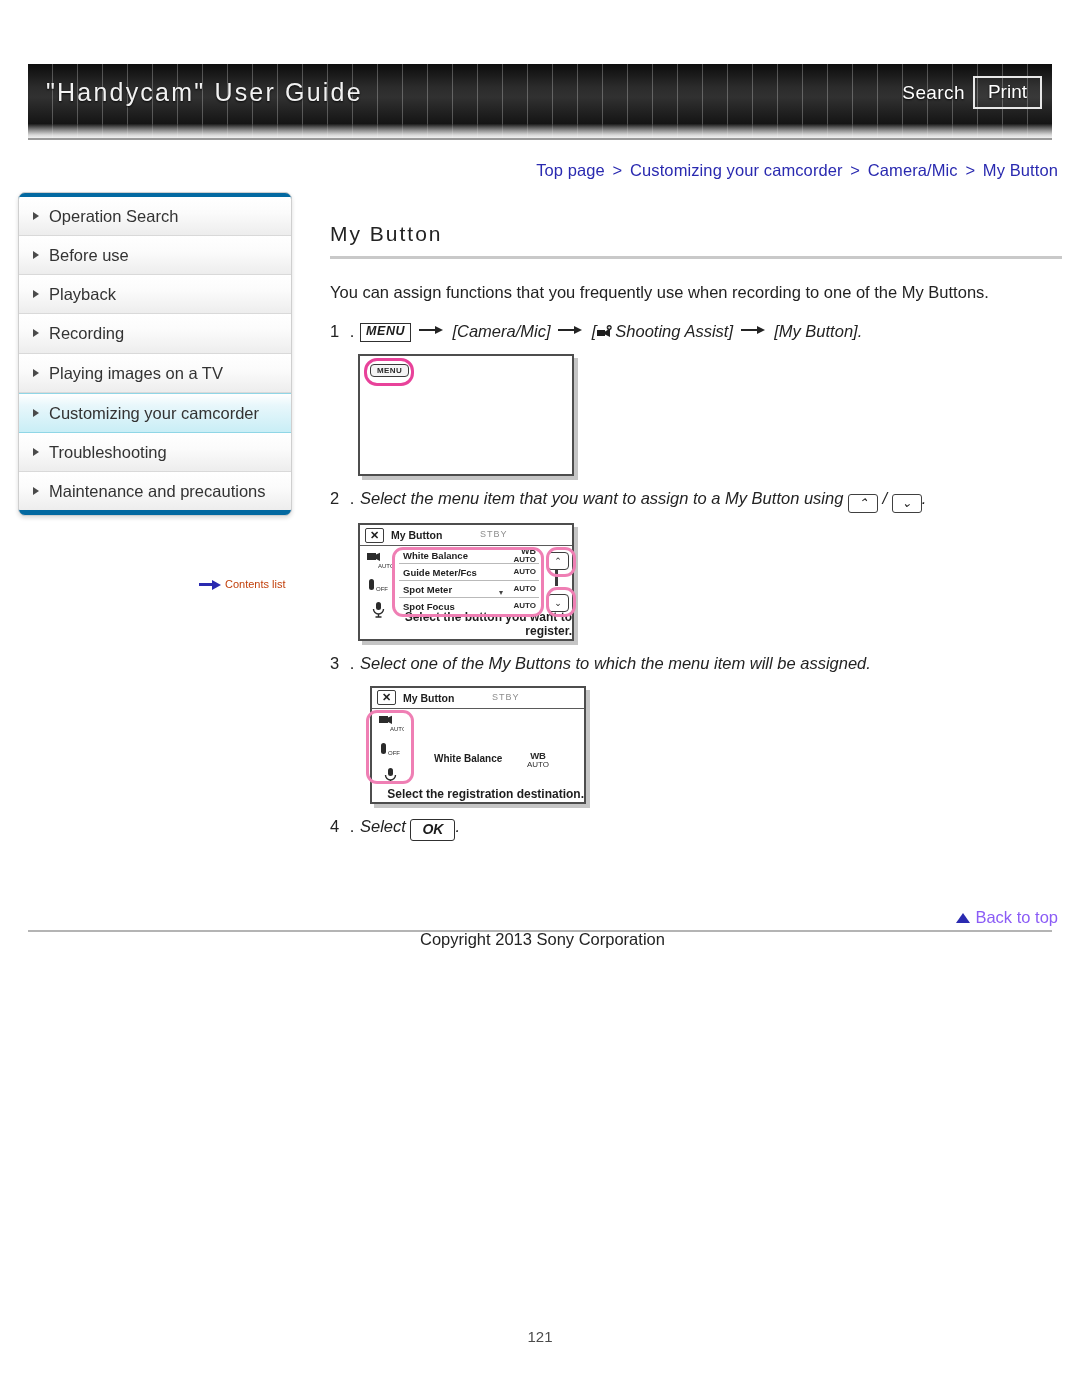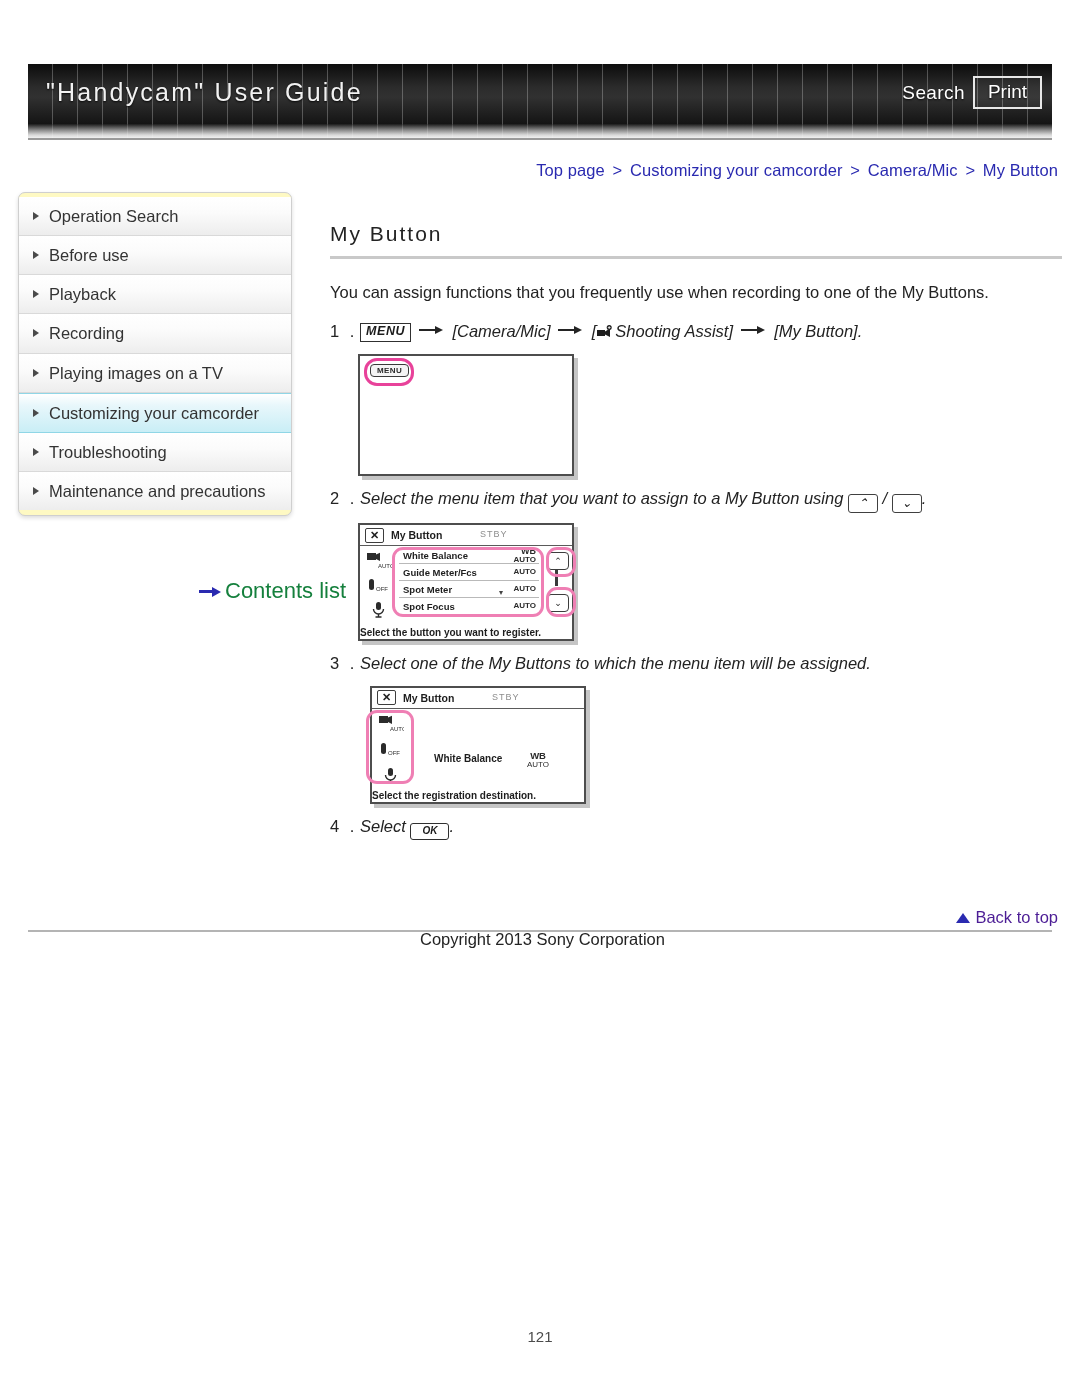--- a/index.html
+++ b/index.html
@@ -81,21 +81,21 @@
     white-space: nowrap;
   }
   .breadcrumb .crumb { color: #2a2ab0; cursor: pointer; }
   .breadcrumb .sep { color: #2a2ab0; padding: 0 3px; }
 
   
   .sidebar {
     position: absolute;
     left: 18px; top: 192px;
     width: 274px;
-    background: #fef9c3;
+    background: #0369a1;
     border: 1px solid #cfcfcf;
     border-radius: 7px;
     box-shadow: 0 2px 4px rgba(0,0,0,.14);
     padding: 4px 0 5px 0;
     overflow: hidden;
   }
   .nav-item {
     position: relative;
     display: flex;
     align-items: flex-start;
@@ -120,22 +120,22 @@
   .nav-item.active {
     background: linear-gradient(to bottom, #ffffff 0%, #e8f7fb 30%, #c9eef6 100%);
     border-top: 1px solid #8fd6e6;
     border-bottom: 1px solid #8fd6e6;
   }
   .nav-label { flex: 1 1 auto; }
 
   .contents-list {
     position: absolute;
     left: 175px; top: 578px;
-    font-size: 22px;
-    color: #15803d;
+    font-size: 11px;
+    color: #c2410c;
     cursor: pointer;
     display: flex; align-items: center; gap: 4px;
     white-space: nowrap;
     padding-left: 24px;
   }
   .arrow-icon {
     display: inline-block; position: relative;
     width: 22px; height: 10px;
   }
   .arrow-icon::before {
@@ -200,21 +200,21 @@
     color: #1b1b1b;
     vertical-align: 2px;
     line-height: 1.25;
     background: #fff;
   }
   .chip-ok {
     display: inline-block;
     border: 1.5px solid #303030;
     border-radius: 3px;
     padding: 1px 11px 2px 11px;
-    font-size: 10px;
+    font-size: 14px;
     font-weight: bold;
     color: #1b1b1b;
     vertical-align: -2px;
     line-height: 1.25;
     background: #fff;
   }
   .chip-arrowkey {
     display: inline-block;
     border: 1.5px solid #404040;
     border-radius: 3px;
@@ -321,22 +321,22 @@
     height: 17px;
     padding: 0 3px 0 4px;
     font-size: 9.5px;
     color: #1d1d1d;
     font-weight: bold;
   }
   .lcd-row .rv { font-size: 8px; color: #2b2b2b; text-align: right; line-height: 1; }
   .lcd-row .rv b { display:block; font-size: 9px; }
   .lcd-caption {
     position: absolute; left: 0; bottom: 1px; width: 100%;
-    text-align: left;
-    font-size: 10px; font-weight: bold; color: #1d1d1d; margin-top: 11px;
+    text-align: right;
+    font-size: 12px; font-weight: bold; color: #1d1d1d; margin-top: 11px;
   }
   .lcd-scroll {
     position: absolute; right: 14px; top: 20px;
     width: 3px; height: 20px; background: #3a3a3a;
   }
   .lcd-navbtn {
     position: absolute; right: 3px;
     width: 22px; height: 18px;
     border: 1.3px solid #3d3d3d;
     border-radius: 4px;
@@ -359,21 +359,21 @@
   .lcd3-wb-val b { display: block; font-size: 9.5px; }
 
   
   .mini { display:block; }
 
   
   .back-to-top {
     position: absolute;
     right: 22px; top: 908px;
     font-size: 16.5px;
-    color: #4c1d95;
+    color: #8b5cf6;
     cursor: pointer;
     display: flex; align-items: center; gap: 5px;
     white-space: nowrap;
   }
   .tri-up {
     width: 0; height: 0;
     border-left: 7px solid transparent;
     border-right: 7px solid transparent;
     border-bottom: 10px solid #2a2ab0;
   }

